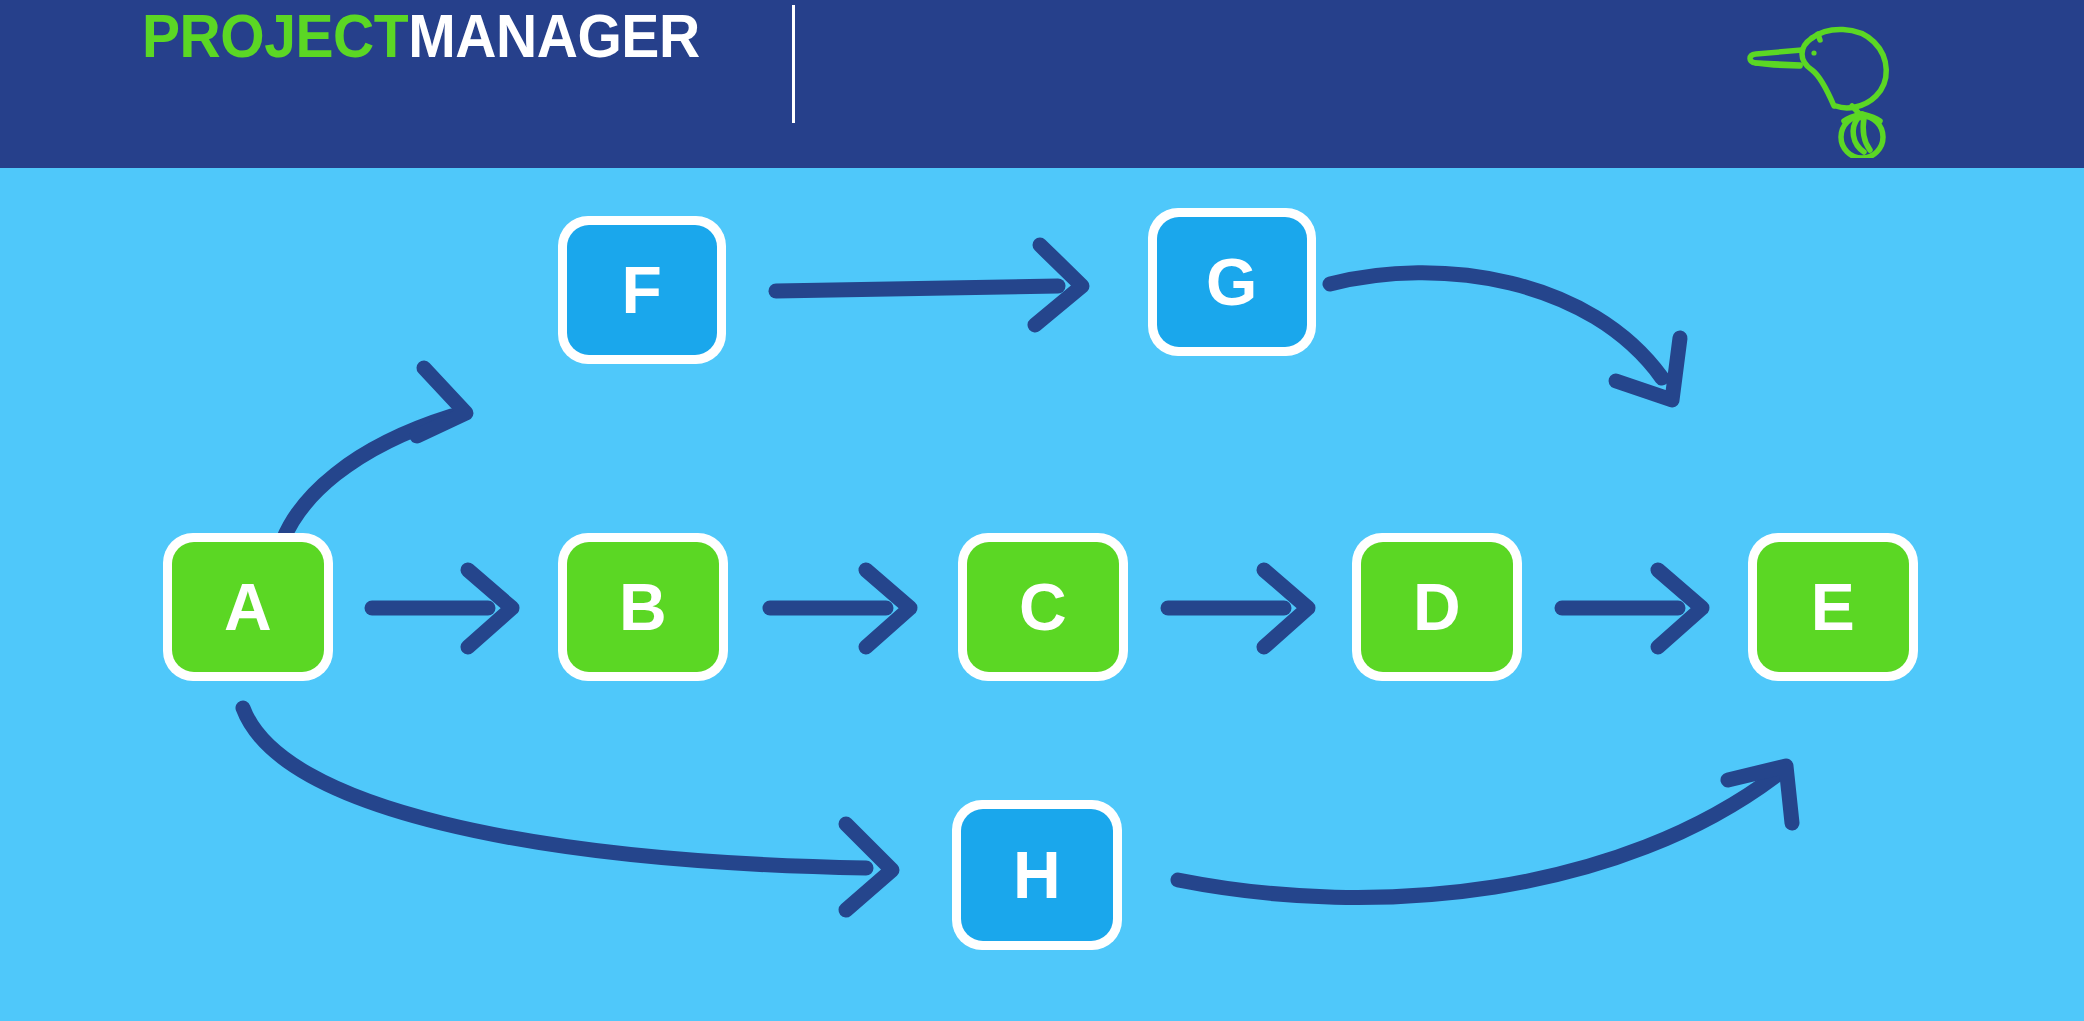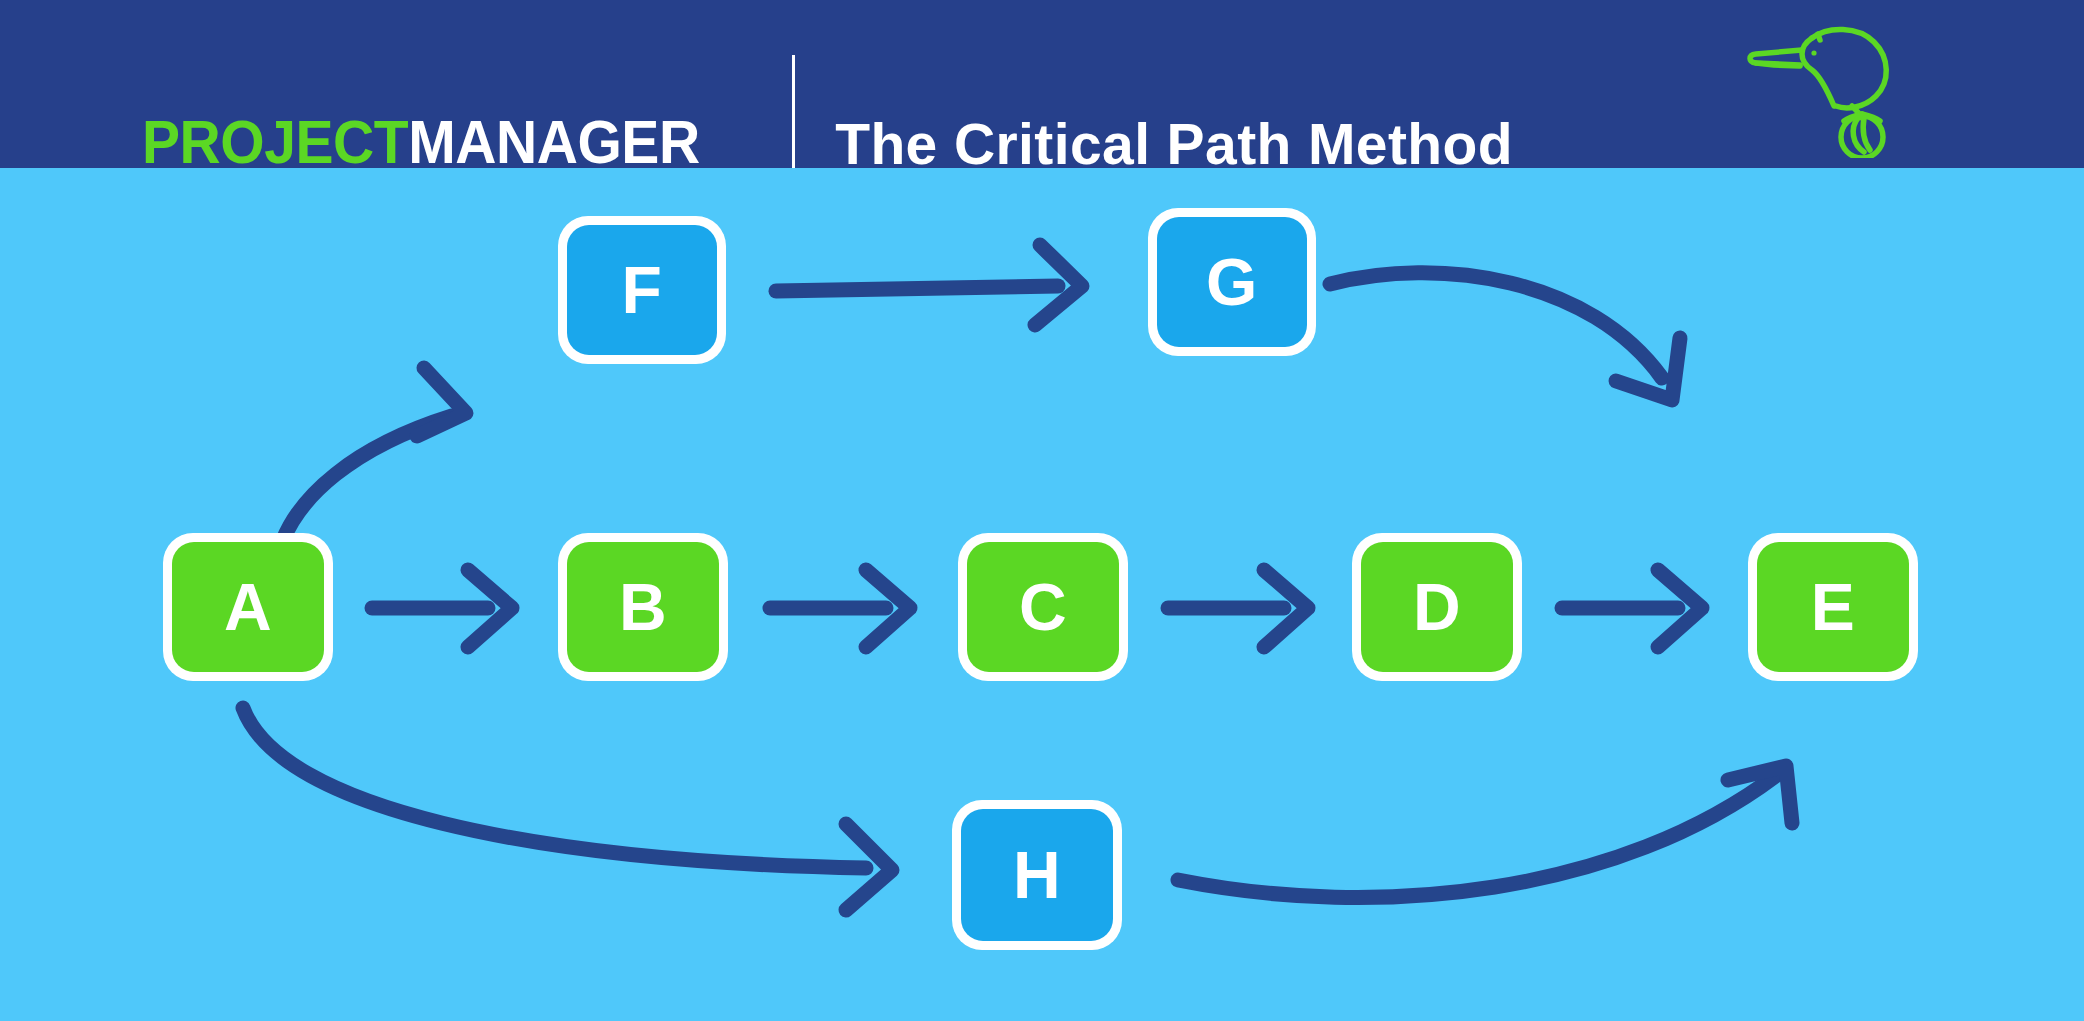--- a/index.html
+++ b/index.html
@@ -13,21 +13,21 @@
 
   
   #header {
     position:absolute; left:0; top:0;
     width:2084px; height:168px;
     background:#26408B;
     display:flex; align-items:center;
   }
   #header-inner {
     position:relative;
-    display:flex; align-items:flex-end;
+    display:flex; align-items:flex-start;
     margin-left:142px;
     height:100%;
     margin-top:10px;
   }
   .brand {
     font-size:62px;
     font-weight:bold;
     letter-spacing:-0.5px;
     line-height:1;
     white-space:nowrap;
@@ -96,21 +96,20 @@
   
   .node { padding:9px; }
 </style>
 </head>
 <body>
 
 <div id="header">
   <div id="header-inner">
     <div class="brand"><span class="brand-project">PROJECT</span><span class="brand-manager">MANAGER</span></div>
     <div id="header-divider"></div>
-    <div id="header-subtitle">The Critical Path Method</div>
   </div>
 
   <svg id="kiwi-logo" viewBox="0 0 200 140" fill="none" xmlns="http://www.w3.org/2000/svg">
     <g stroke="#5BD724" stroke-width="5.5" stroke-linecap="round" stroke-linejoin="round" fill="none">
 
       <path d="M72 20 C88 8, 118 8, 134 24 C150 40, 150 64, 136 78 C124 90, 106 92, 96 88"></path>
 
       <path d="M72 20 C66 24, 62 30, 62 36 C62 42, 66 48, 72 52 C80 58, 88 74, 94 88"></path>
 
       <path d="M62 32 L16 36 C12 36.5, 10 38, 10 40.5 C10 43, 12 44.5, 16 45 L60 47"></path>

